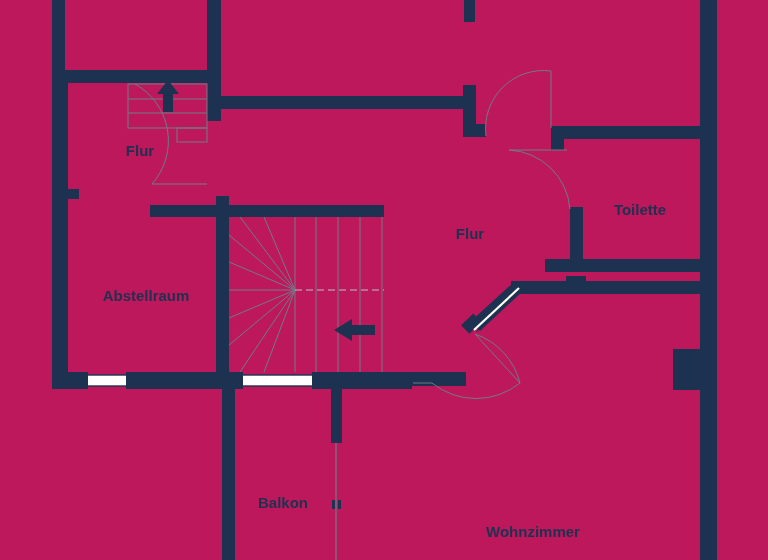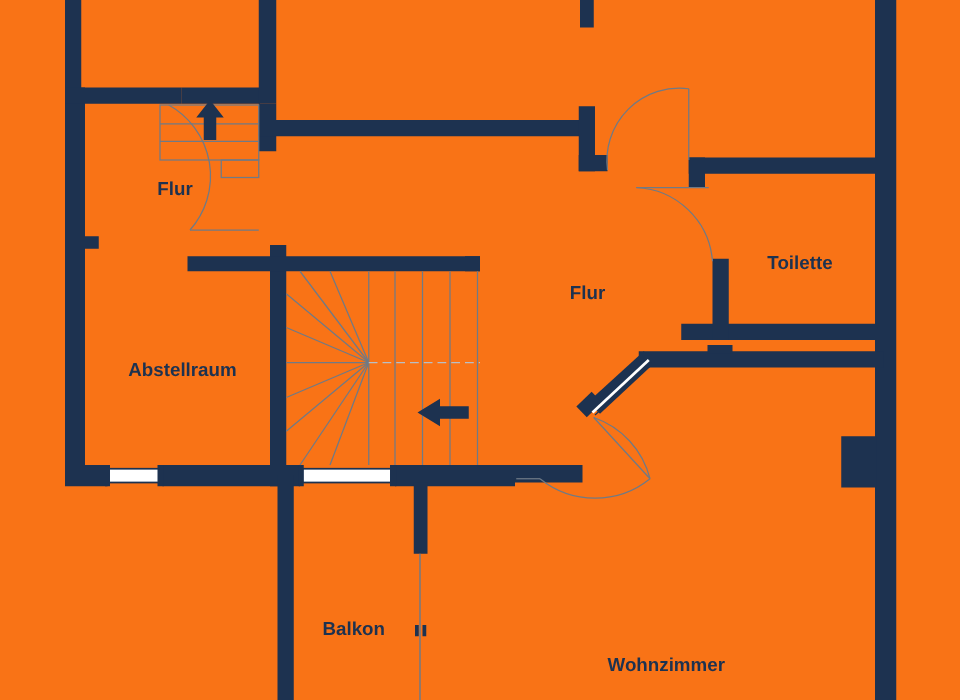--- a/index.html
+++ b/index.html
@@ -7,21 +7,21 @@
     padding: 0;
     background: #ffffff;
   }
   body {
     font-family: "Liberation Sans", sans-serif;
   }
   #floorplan-app {
     position: relative;
     width: 768px;
     height: 560px;
-    background: #f97316;
+    background: #be185d;
     overflow: hidden;
   }
   #plan-svg {
     display: block;
     width: 768px;
     height: 560px;
   }
   .room-label {
     font-family: "Liberation Sans", sans-serif;
     font-size: 15px;

